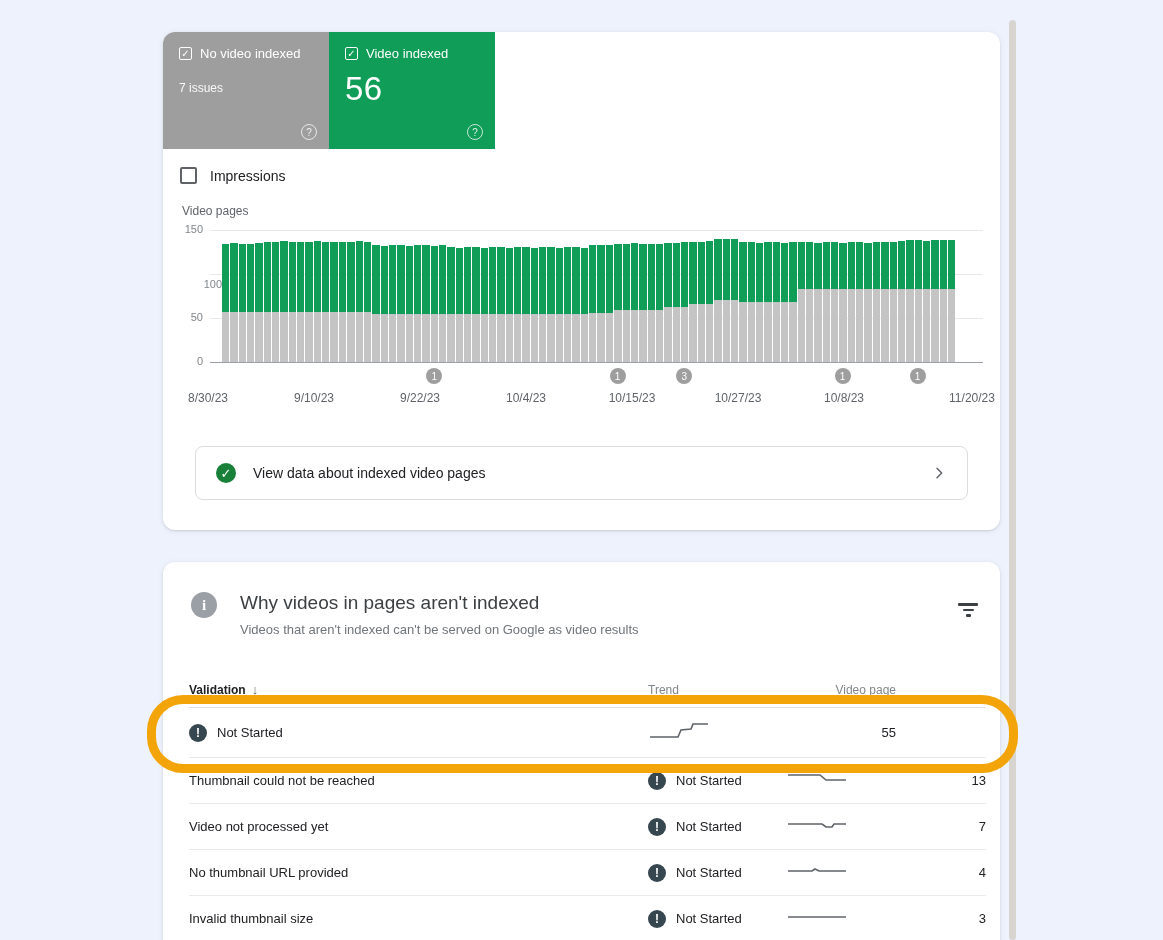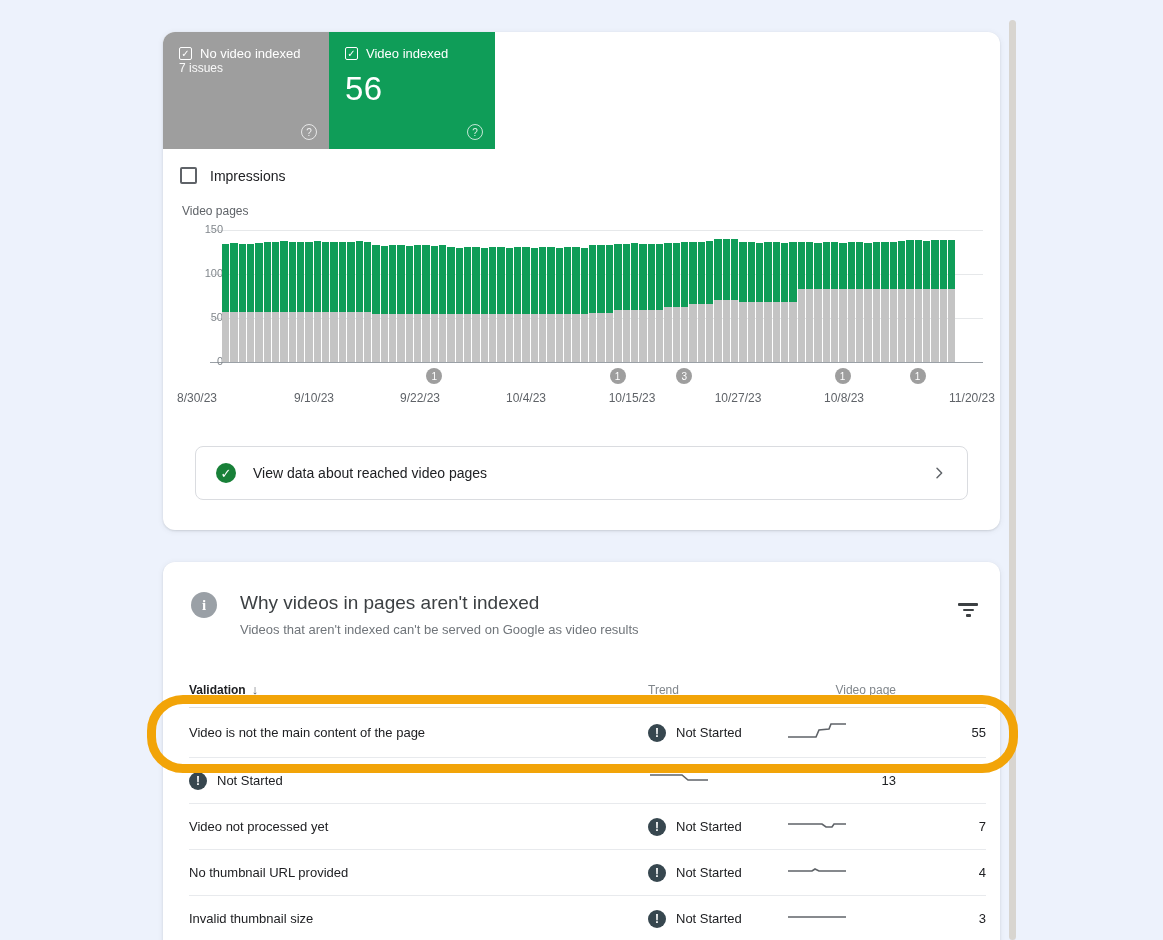--- a/index.html
+++ b/index.html
@@ -19,33 +19,33 @@
   #card1 { top: 32px; height: 498px; }
   #card2 { top: 562px; height: 392px; border-bottom-left-radius:0; border-bottom-right-radius:0; }
 
   
   .sumbox { position:absolute; top:0; height:117px; width:166px; padding:14px 16px; color:#fff; cursor:pointer; }
   .sumbox.gray  { left:0; background:#9e9e9e; border-top-left-radius:12px; }
   .sumbox.green { left:166px; background:#0f9d58; }
   .sumhead { display:flex; align-items:center; gap:8px; font-size:13px; }
   .cbx { width:13px; height:13px; border:1.5px solid #fff; border-radius:2px; display:inline-flex; align-items:center; justify-content:center; font-size:10px; line-height:1; color:#fff; flex:0 0 auto; }
   .sumval { font-size:33px; font-weight:400; margin-top:9px; letter-spacing:.5px; }
-  .sumsub { font-size:12px; margin-top:0; opacity:.95; }
+  .sumsub { font-size:12px; margin-top:20px; opacity:.95; }
   .help { position:absolute; right:12px; bottom:9px; width:16px; height:16px; border:1.2px solid rgba(255,255,255,.75); border-radius:50%; font-size:10px; display:flex; align-items:center; justify-content:center; color:rgba(255,255,255,.85); cursor:pointer; }
 
   
   .imp-row { position:absolute; left:17px; top:135px; display:flex; align-items:center; gap:13px; cursor:pointer; }
   .imp-box { width:17px; height:17px; border:2px solid #5f6368; border-radius:2px; background:#fff; }
   .imp-label { font-size:14px; color:#202124; }
 
   
   .chart-ylabel { position:absolute; left:19px; top:172px; font-size:12px; color:#5f6368; }
   .gridline { position:absolute; left:47px; width:773px; height:1px; background:#e6e8ea; }
   .axisline  { position:absolute; left:47px; width:773px; height:1px; background:#9aa0a6; }
-  .ytick { position:absolute; left:0; width:60px; text-align:right; font-size:11px; color:#80868b; }
+  .ytick { position:absolute; left:0; width:40px; text-align:right; font-size:11px; color:#80868b; }
   #bars { position:absolute; left:59px; top:198px; width:733px; height:132px; display:flex; gap:1px; align-items:flex-end; }
   .bar { flex:1 1 auto; display:flex; flex-direction:column; justify-content:flex-end; }
   .seg-g { background:#0f9d58; }
   .seg-n { background:#c4c4c4; }
   .badge { position:absolute; top:336px; width:16px; height:16px; border-radius:50%; background:#9e9e9e; color:#fff; font-size:10px; display:flex; align-items:center; justify-content:center; cursor:pointer; }
   .xdate { position:absolute; top:359px; transform:translateX(-50%); font-size:12px; color:#5f6368; white-space:nowrap; }
 
   
   .banner { position:absolute; left:32px; top:414px; width:773px; height:54px; border:1px solid #dadce0; border-radius:8px; display:flex; align-items:center; padding:0 20px; cursor:pointer; background:#fff; }
   .check-circle { width:20px; height:20px; border-radius:50%; background:#188038; color:#fff; font-size:13px; display:flex; align-items:center; justify-content:center; flex:0 0 auto; }
@@ -106,21 +106,21 @@
   <div class="imp-row">
     <span class="imp-box"></span>
     <span class="imp-label">Impressions</span>
   </div>
 
   <div class="chart-ylabel">Video pages</div>
   <div id="chart">
       <div class="gridline" style="top: 198px;"></div>
       <div class="ytick" style="top: 191px;">150</div>
       <div class="gridline" style="top: 242px;"></div>
-      <div class="ytick" style="top: 235px;">100</div>
+      <div class="ytick" style="top: 246px; margin-left: 19px;">100</div>
       <div class="gridline" style="top: 286px;"></div>
       <div class="ytick" style="top: 279px;">50</div>
       <div class="axisline" style="top: 330px;"></div>
       <div class="ytick" style="top: 323px;">0</div>
       <div id="bars">
         <div class="bar">
           <div class="seg-g" style="height: 67.76px; background: rgb(15, 157, 88);"></div>
           <div class="seg-n" style="height: 50.16px; background: rgb(196, 196, 196);"></div>
         </div>
         <div class="bar">
@@ -470,33 +470,33 @@
         <div class="bar">
           <div class="seg-g" style="height: 49.28px; background: rgb(15, 157, 88);"></div>
           <div class="seg-n" style="height: 73.04px; background: rgb(196, 196, 196);"></div>
         </div>
       </div>
       <div class="badge" style="left: 263.403px;">1</div>
       <div class="badge" style="left: 446.653px;">1</div>
       <div class="badge" style="left: 513.29px;">3</div>
       <div class="badge" style="left: 671.551px;">1</div>
       <div class="badge" style="left: 746.517px;">1</div>
-      <div class="xdate" style="left: 34px;">8/30/23</div>
+      <div class="xdate" style="left: 45px;">8/30/23</div>
       <div class="xdate" style="left: 151px;">9/10/23</div>
       <div class="xdate" style="left: 257px;">9/22/23</div>
       <div class="xdate" style="left: 363px;">10/4/23</div>
       <div class="xdate" style="left: 469px;">10/15/23</div>
       <div class="xdate" style="left: 575px;">10/27/23</div>
       <div class="xdate" style="left: 681px;">10/8/23</div>
       <div class="xdate" style="left: 809px;">11/20/23</div>
     </div>
 
   <div class="banner">
     <span class="check-circle">✓</span>
-    <span class="banner-text">View data about reached video pages</span>
+    <span class="banner-text">View data about indexed video pages</span>
     <svg width="16" height="16" viewBox="0 0 24 24">
       <path d="M9 5l7 7-7 7" fill="none" stroke="#5f6368" stroke-width="2.2" stroke-linecap="round" stroke-linejoin="round"></path>
     </svg>
   </div>
 </div>
 
 <div class="card" id="card2">
   <div class="info-circle">i</div>
   <div class="card2-title">Why videos in pages aren't indexed</div>
   <div class="card2-sub">Videos that aren't indexed can't be served on Google as video results</div>
@@ -509,31 +509,31 @@
   <div class="tbl">
     <div class="trow thead">
       <div class="col-validation">
         <span>Validation</span><span class="sort-arrow">↓</span>
       </div>
       <div>Trend</div>
       <div class="col-pages">Video page</div>
     </div>
     <div id="tbody">
         <div class="trow drow first">
-          <div class="reason">Video is not the main content of the page</div>
           <div class="vcell">
             <span class="excl">!</span>
             <span>Not Started</span>
           </div>
           <div><svg width="64" height="20">
               <polyline points="2,16 30,16 33,9 43,8 45,3 60,3" fill="none" stroke="#5f6368" stroke-width="1.6"></polyline>
             </svg></div>
           <div class="col-pages pages-val">55</div>
         </div>
         <div class="trow drow">
+          <div class="reason">Thumbnail could not be reached</div>
           <div class="vcell">
             <span class="excl">!</span>
             <span>Not Started</span>
           </div>
           <div><svg width="64" height="20">
               <polyline points="2,6 34,6 40,11 60,11" fill="none" stroke="#5f6368" stroke-width="1.6"></polyline>
             </svg></div>
           <div class="col-pages pages-val">13</div>
         </div>
         <div class="trow drow">

